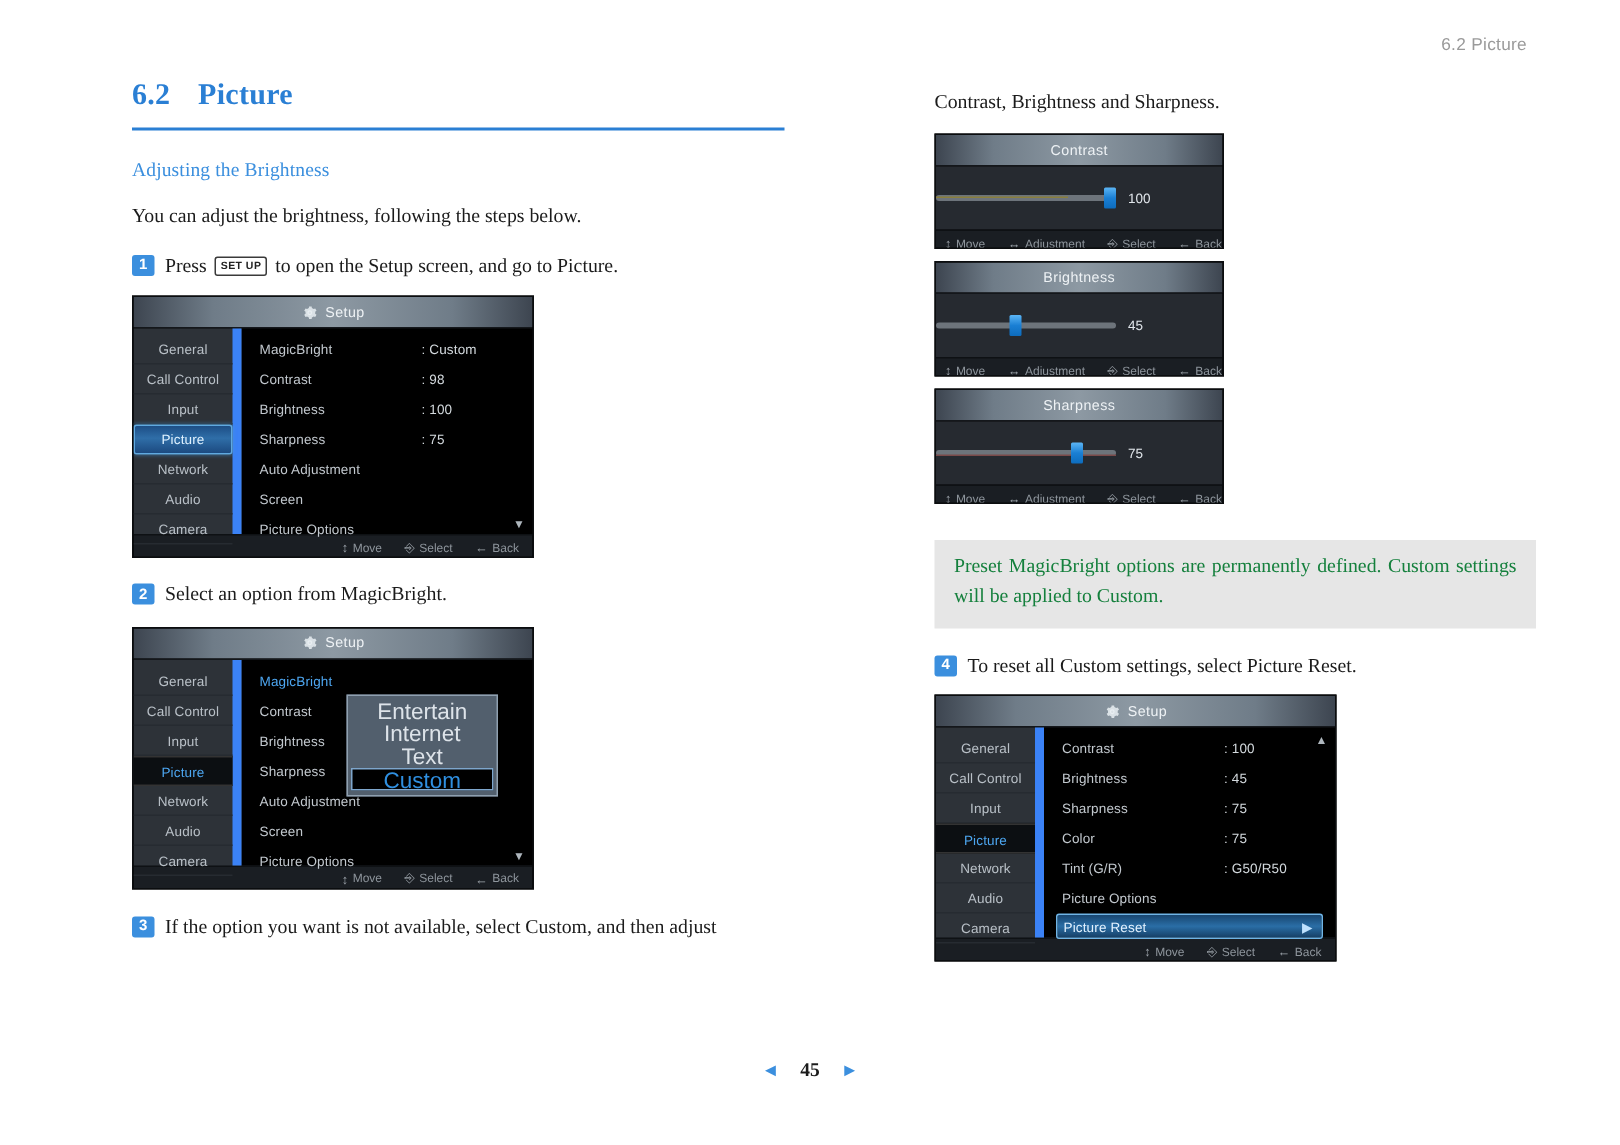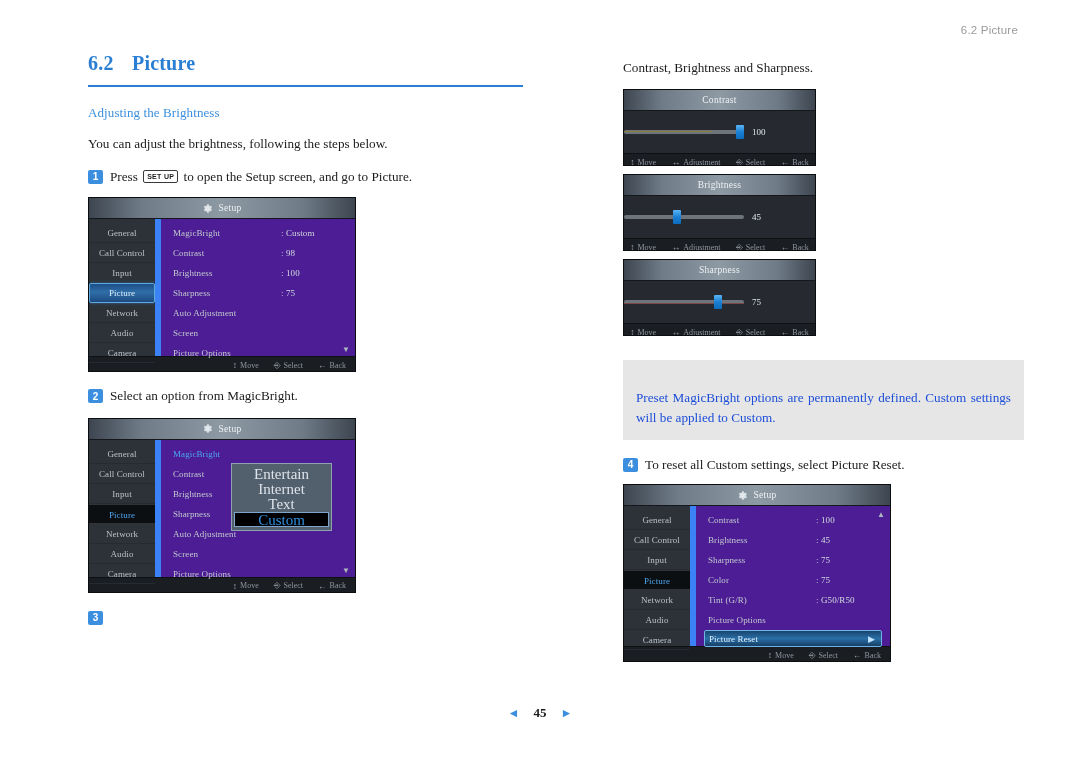--- a/index.html
+++ b/index.html
@@ -50,31 +50,31 @@
   .step-txt { line-height: 1.4; }
   .key-cap {
     display: inline-block; border: 1.2px solid #3a3a3a; border-radius: 2px;
     padding: 0 3px; margin: 0 2px; background: #fff;
     font-family: "Liberation Sans", sans-serif; font-size: 7px; font-weight: bold;
     letter-spacing: .3px; color: #222; vertical-align: 1.5px; line-height: 11px;
   }
 
   
   .note-box {
-    background: #e6e6e6; padding: 28px 13px 12px 13px;
-    font-size: 13.2px; color: #1d4ed8; line-height: 1.5;
+    background: #e6e6e6; padding: 7px 13px 12px 13px;
+    font-size: 13.2px; color: #15803d; line-height: 1.5;
     text-align: justify; text-justify: inter-word;
   }
 
   
   .osd {
     position: relative;
-    background: #4c1d95;
+    background: #000000;
     border: 1px solid #0b0d0f;
-    font-family: Liberation Serif, serif;
+    font-family: Liberation Sans, sans-serif;
     color: #c9ced4;
     overflow: hidden;
   }
   .osd-title {
     height: 21px;
     background: linear-gradient(to right, #3d4550 0%, #6f7c88 20%, #8d99a3 50%, #6f7c88 80%, #3d4550 100%);
     display: flex; align-items: center; justify-content: center; gap: 5px;
     color: #eef2f5; font-size: 9.5px; letter-spacing: .3px;
     border-bottom: 1px solid #14171b;
   }
@@ -350,20 +350,21 @@
           </span>
         <span class="fi">
             <span class="gl">←</span>
             <span>Back</span>
           </span>
       </div>
     </div>
 
     <div class="step" style="margin-top:16px;">
       <span class="step-num">3</span>
+      <span class="step-txt">If the option you want is not available, select Custom, and then adjust</span>
     </div>
 
   </div>
 
   <div class="col-right">
 
     <p class="body-text" style="margin-bottom:12px;">Contrast, Brightness and Sharpness.</p>
 
     <div class="osd" style="width:193px;height:77px;">
       <div class="osd-title">

